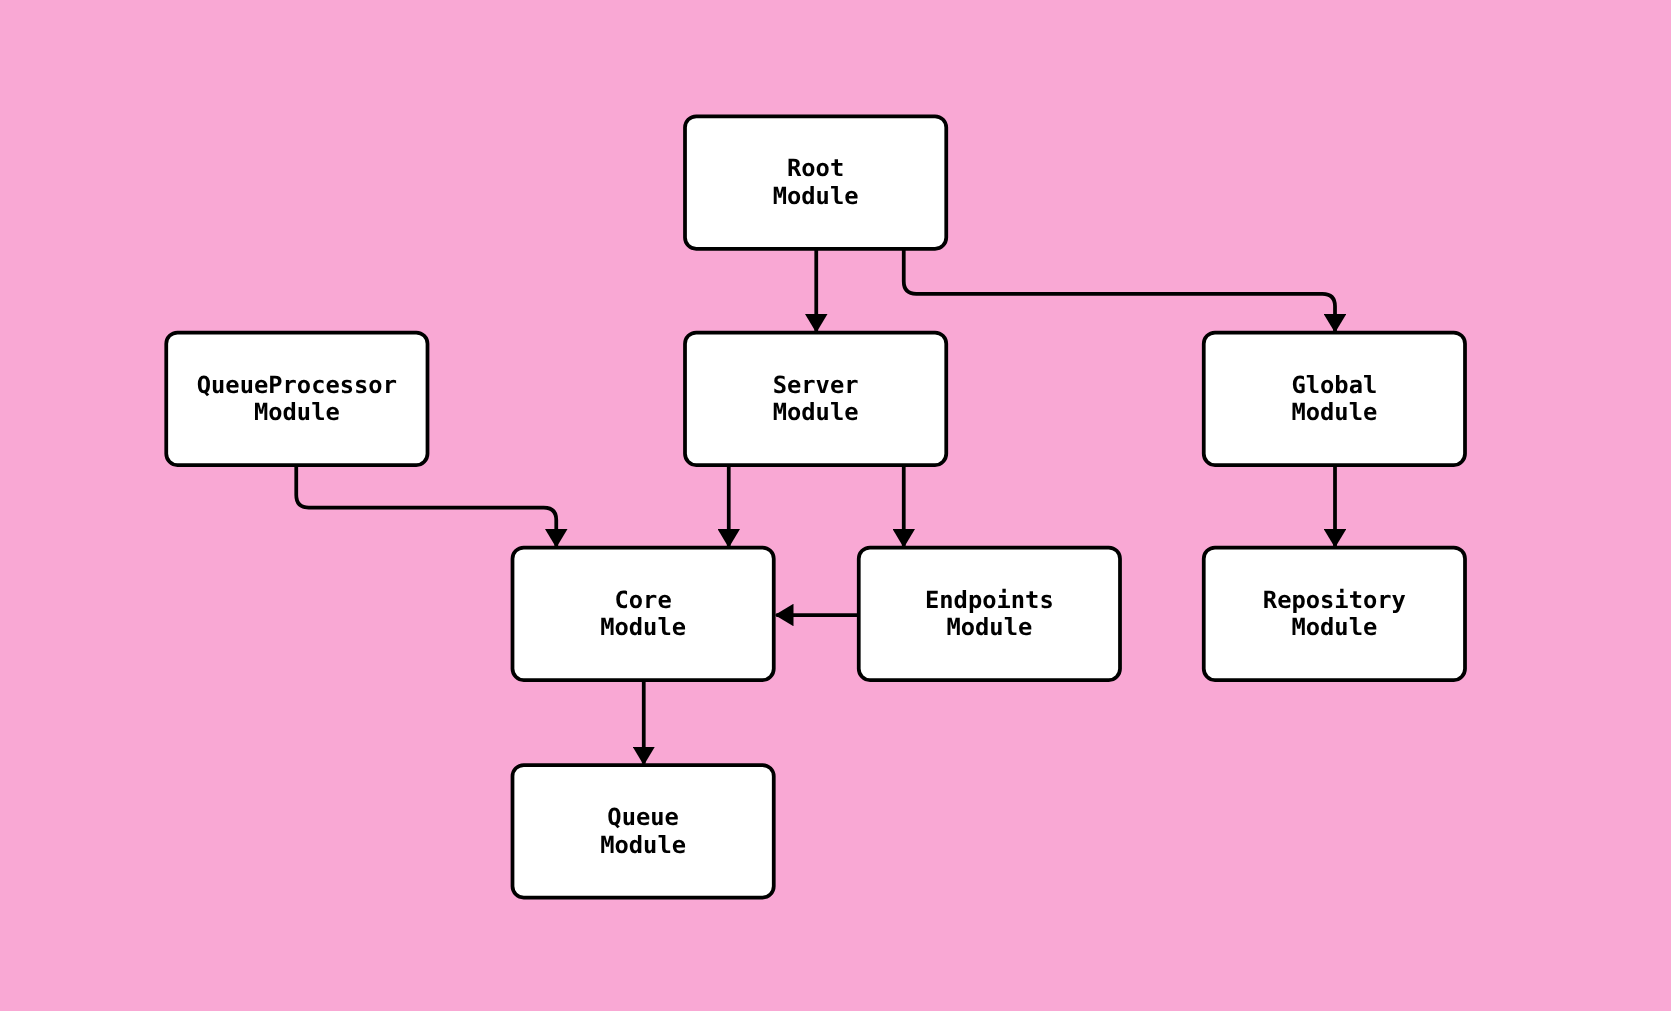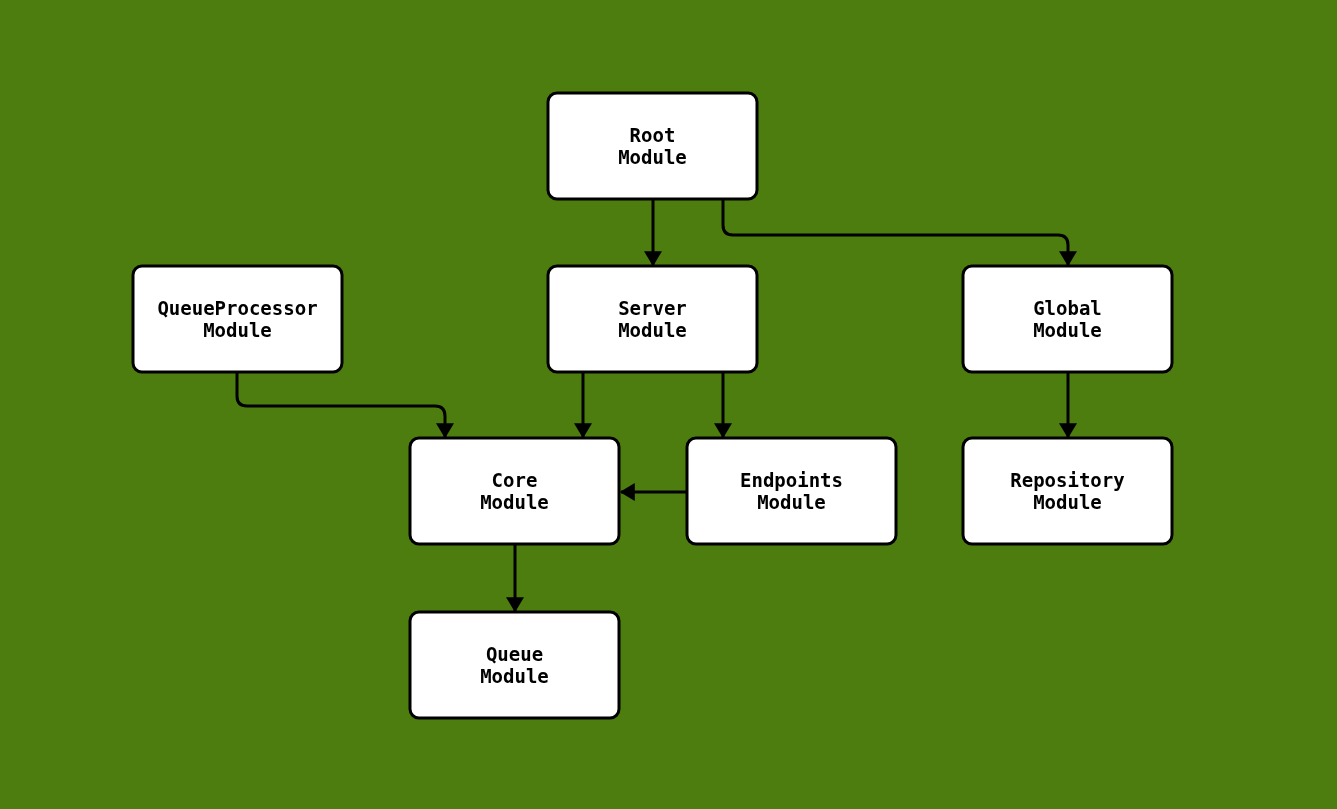--- a/index.html
+++ b/index.html
@@ -4,21 +4,21 @@
 <style>
   html, body {
     margin: 0;
     padding: 0;
     background: #ffffff;
   }
   #canvas {
     position: relative;
     width: 1337px;
     height: 809px;
-    background: #4d7c0f;
+    background: #f9a8d4;
     overflow: hidden;
     font-family: "DejaVu Sans Mono", "Liberation Mono", monospace;
   }
   svg {
     display: block;
   }
   .node-rect {
     fill: #ffffff;
     stroke: #000000;
     stroke-width: 3;

